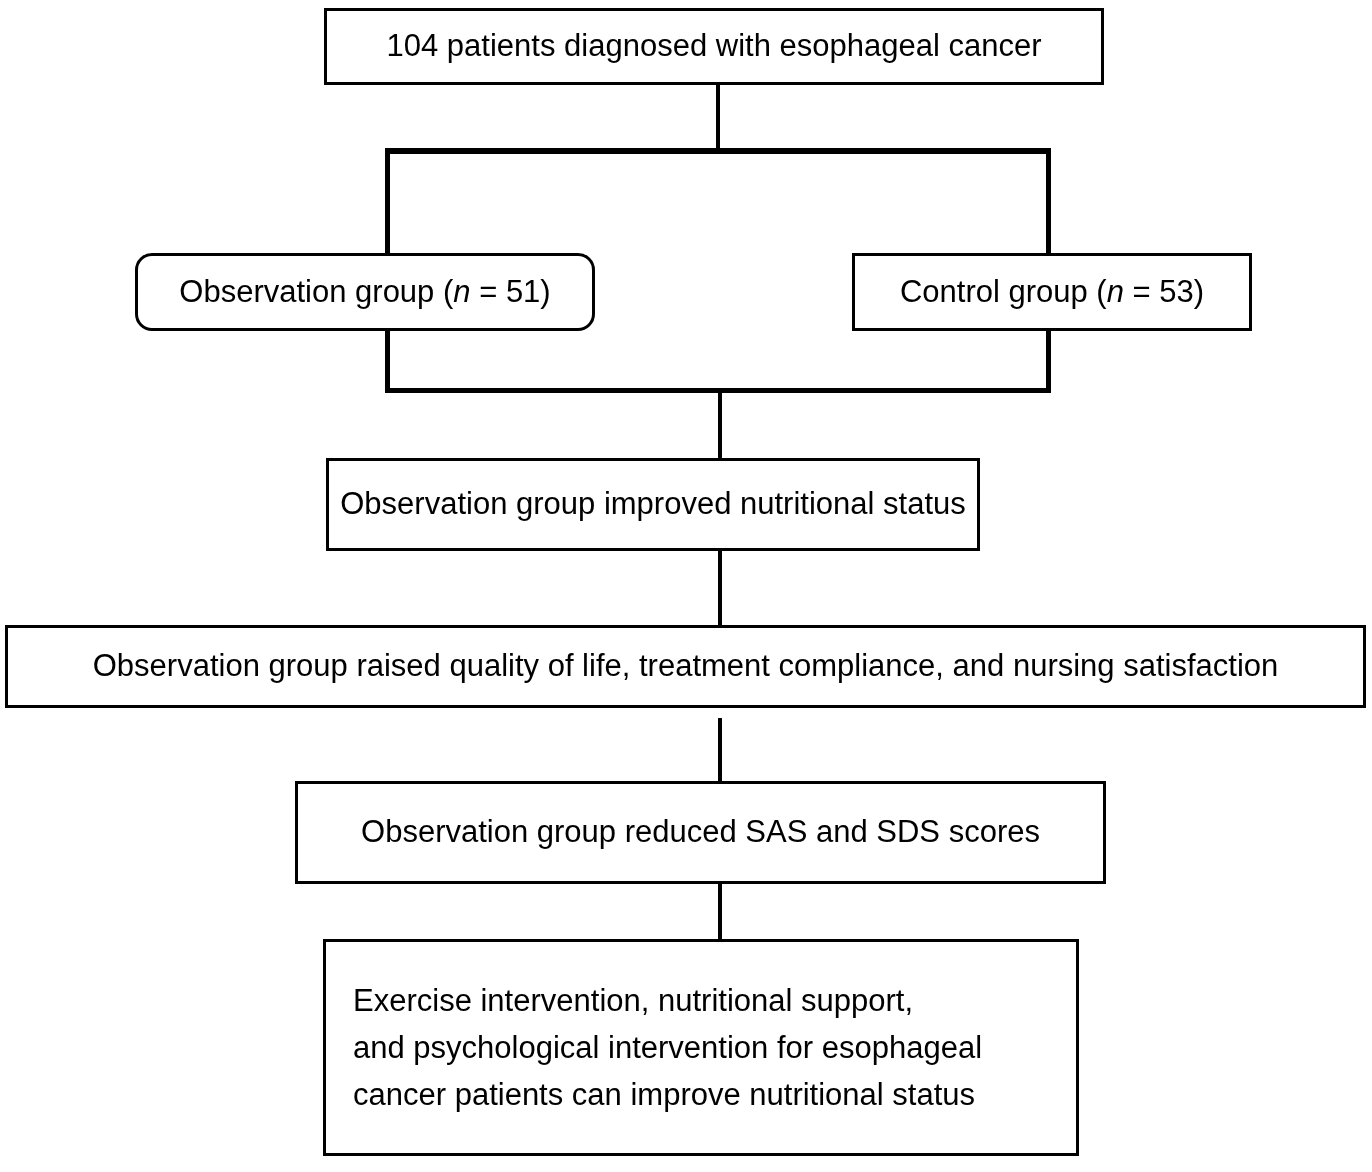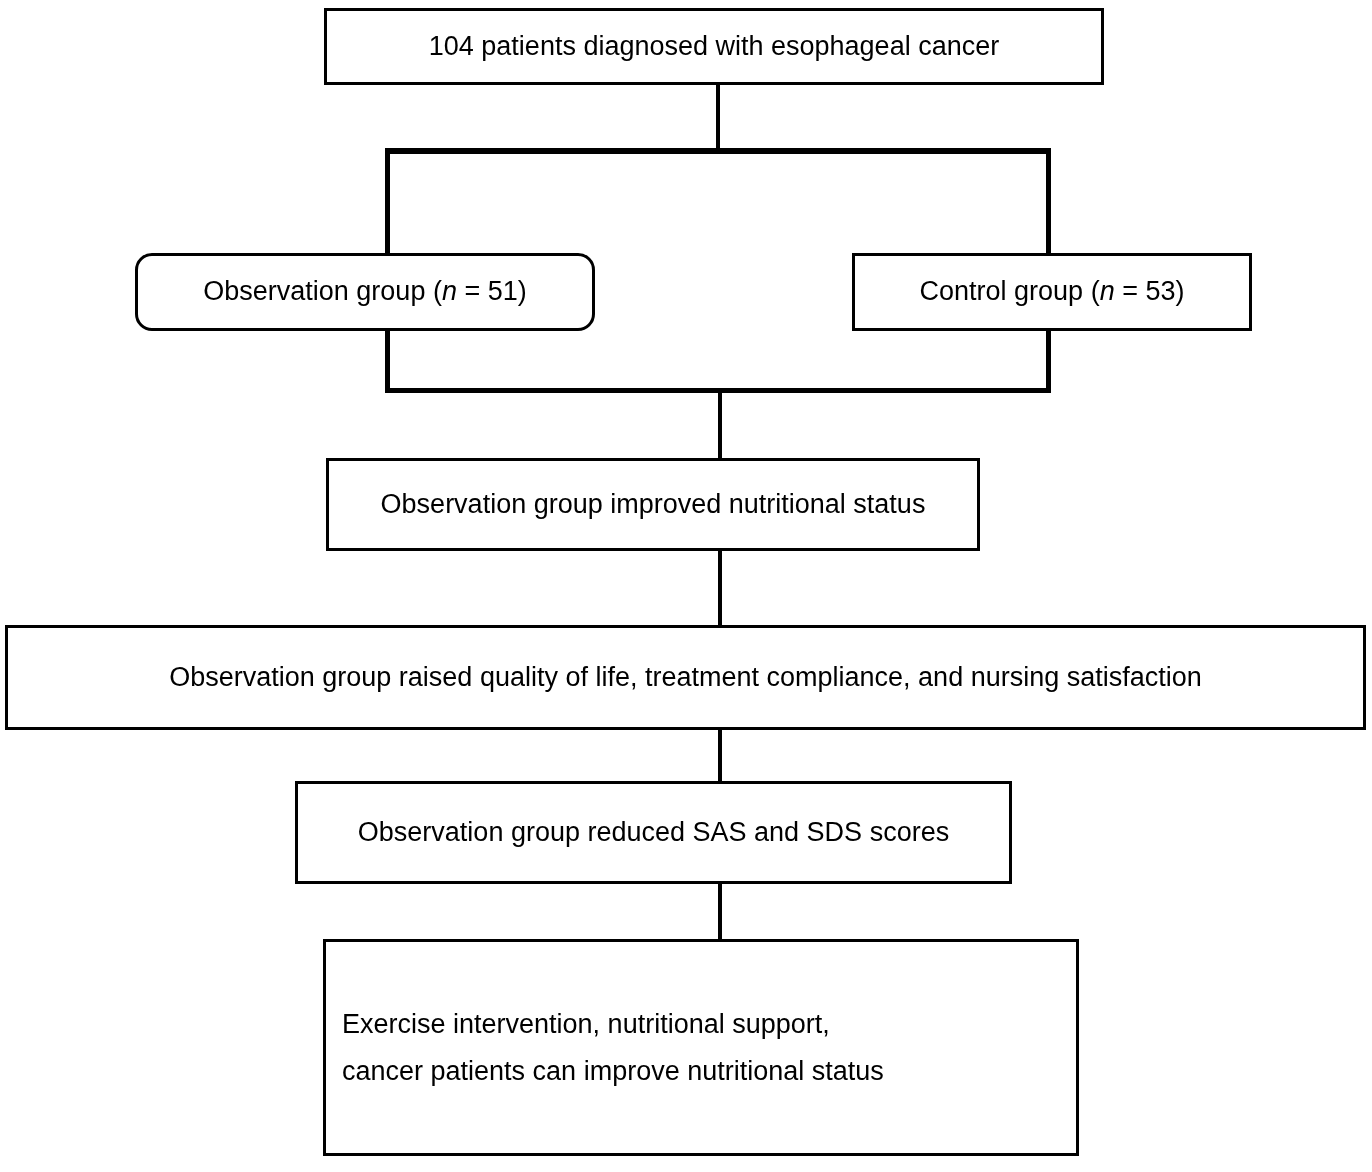--- a/index.html
+++ b/index.html
@@ -16,51 +16,51 @@
     color: #000000;
     overflow: hidden;
   }
   .box {
     position: absolute;
     border: 3px solid #000000;
     background: #ffffff;
     display: flex;
     align-items: center;
     justify-content: center;
-    font-size: 27px;
+    font-size: 31px;
     line-height: 1.25;
     text-align: center;
     box-sizing: border-box;
     white-space: nowrap;
   }
   .box .nvar {
     font-style: italic;
   }
   .box.multiline {
     flex-direction: column;
     align-items: flex-start;
     justify-content: center;
     text-align: center;
-    padding-left: 16px;
+    padding-left: 27px;
     padding-right: 10px;
   }
   .box.multiline .tline {
     line-height: 47px;
   }
   .line {
     position: absolute;
     background: #000000;
   }
   
   #box-patients      { left: 324px; top: 8px;   width: 780px;  height: 77px; }
   #box-observation   { left: 135px; top: 253px; width: 460px;  height: 78px; border-radius: 17px; }
   #box-control       { left: 852px; top: 253px; width: 400px;  height: 78px; }
   #box-nutrition     { left: 326px; top: 458px; width: 654px;  height: 93px; }
-  #box-quality       { left: 5px;   top: 625px; width: 1361px; height: 105px; }
-  #box-scores        { left: 295px; top: 781px; width: 717px;  height: 103px; }
+  #box-quality       { left: 5px;   top: 625px; width: 1361px; height: 83px; }
+  #box-scores        { left: 295px; top: 781px; width: 811px;  height: 103px; }
   #box-conclusion    { left: 323px; top: 939px; width: 756px;  height: 217px; }
   
   #conn-top-vertical      { left: 716px; top: 84px;  width: 4px;   height: 67px; }
   #conn-branch-horizontal { left: 385px; top: 148px; width: 666px; height: 6px;  }
   #conn-branch-left-down  { left: 385px; top: 148px; width: 5px;   height: 105px; }
   #conn-branch-right-down { left: 1046px;top: 148px; width: 5px;   height: 105px; }
   #conn-merge-left-down   { left: 385px; top: 331px; width: 5px;   height: 60px; }
   #conn-merge-right-down  { left: 1046px;top: 331px; width: 5px;   height: 60px; }
   #conn-merge-horizontal  { left: 385px; top: 388px; width: 666px; height: 5px;  }
   #conn-merge-center-down { left: 718px; top: 391px; width: 4px;   height: 67px; }
@@ -104,16 +104,17 @@
   <div class="box" id="box-quality">
     <span>Observation group raised quality of life, treatment compliance, and nursing satisfaction</span>
   </div>
 
   <div class="box" id="box-scores">
     <span>Observation group reduced SAS and SDS scores</span>
   </div>
 
   <div class="box multiline" id="box-conclusion">
     <div class="tline">Exercise intervention, nutritional support,</div>
+    <div class="tline">and psychological intervention for esophageal</div>
     <div class="tline">cancer patients can improve nutritional status</div>
   </div>
 
 </div>
 
 </body></html>

